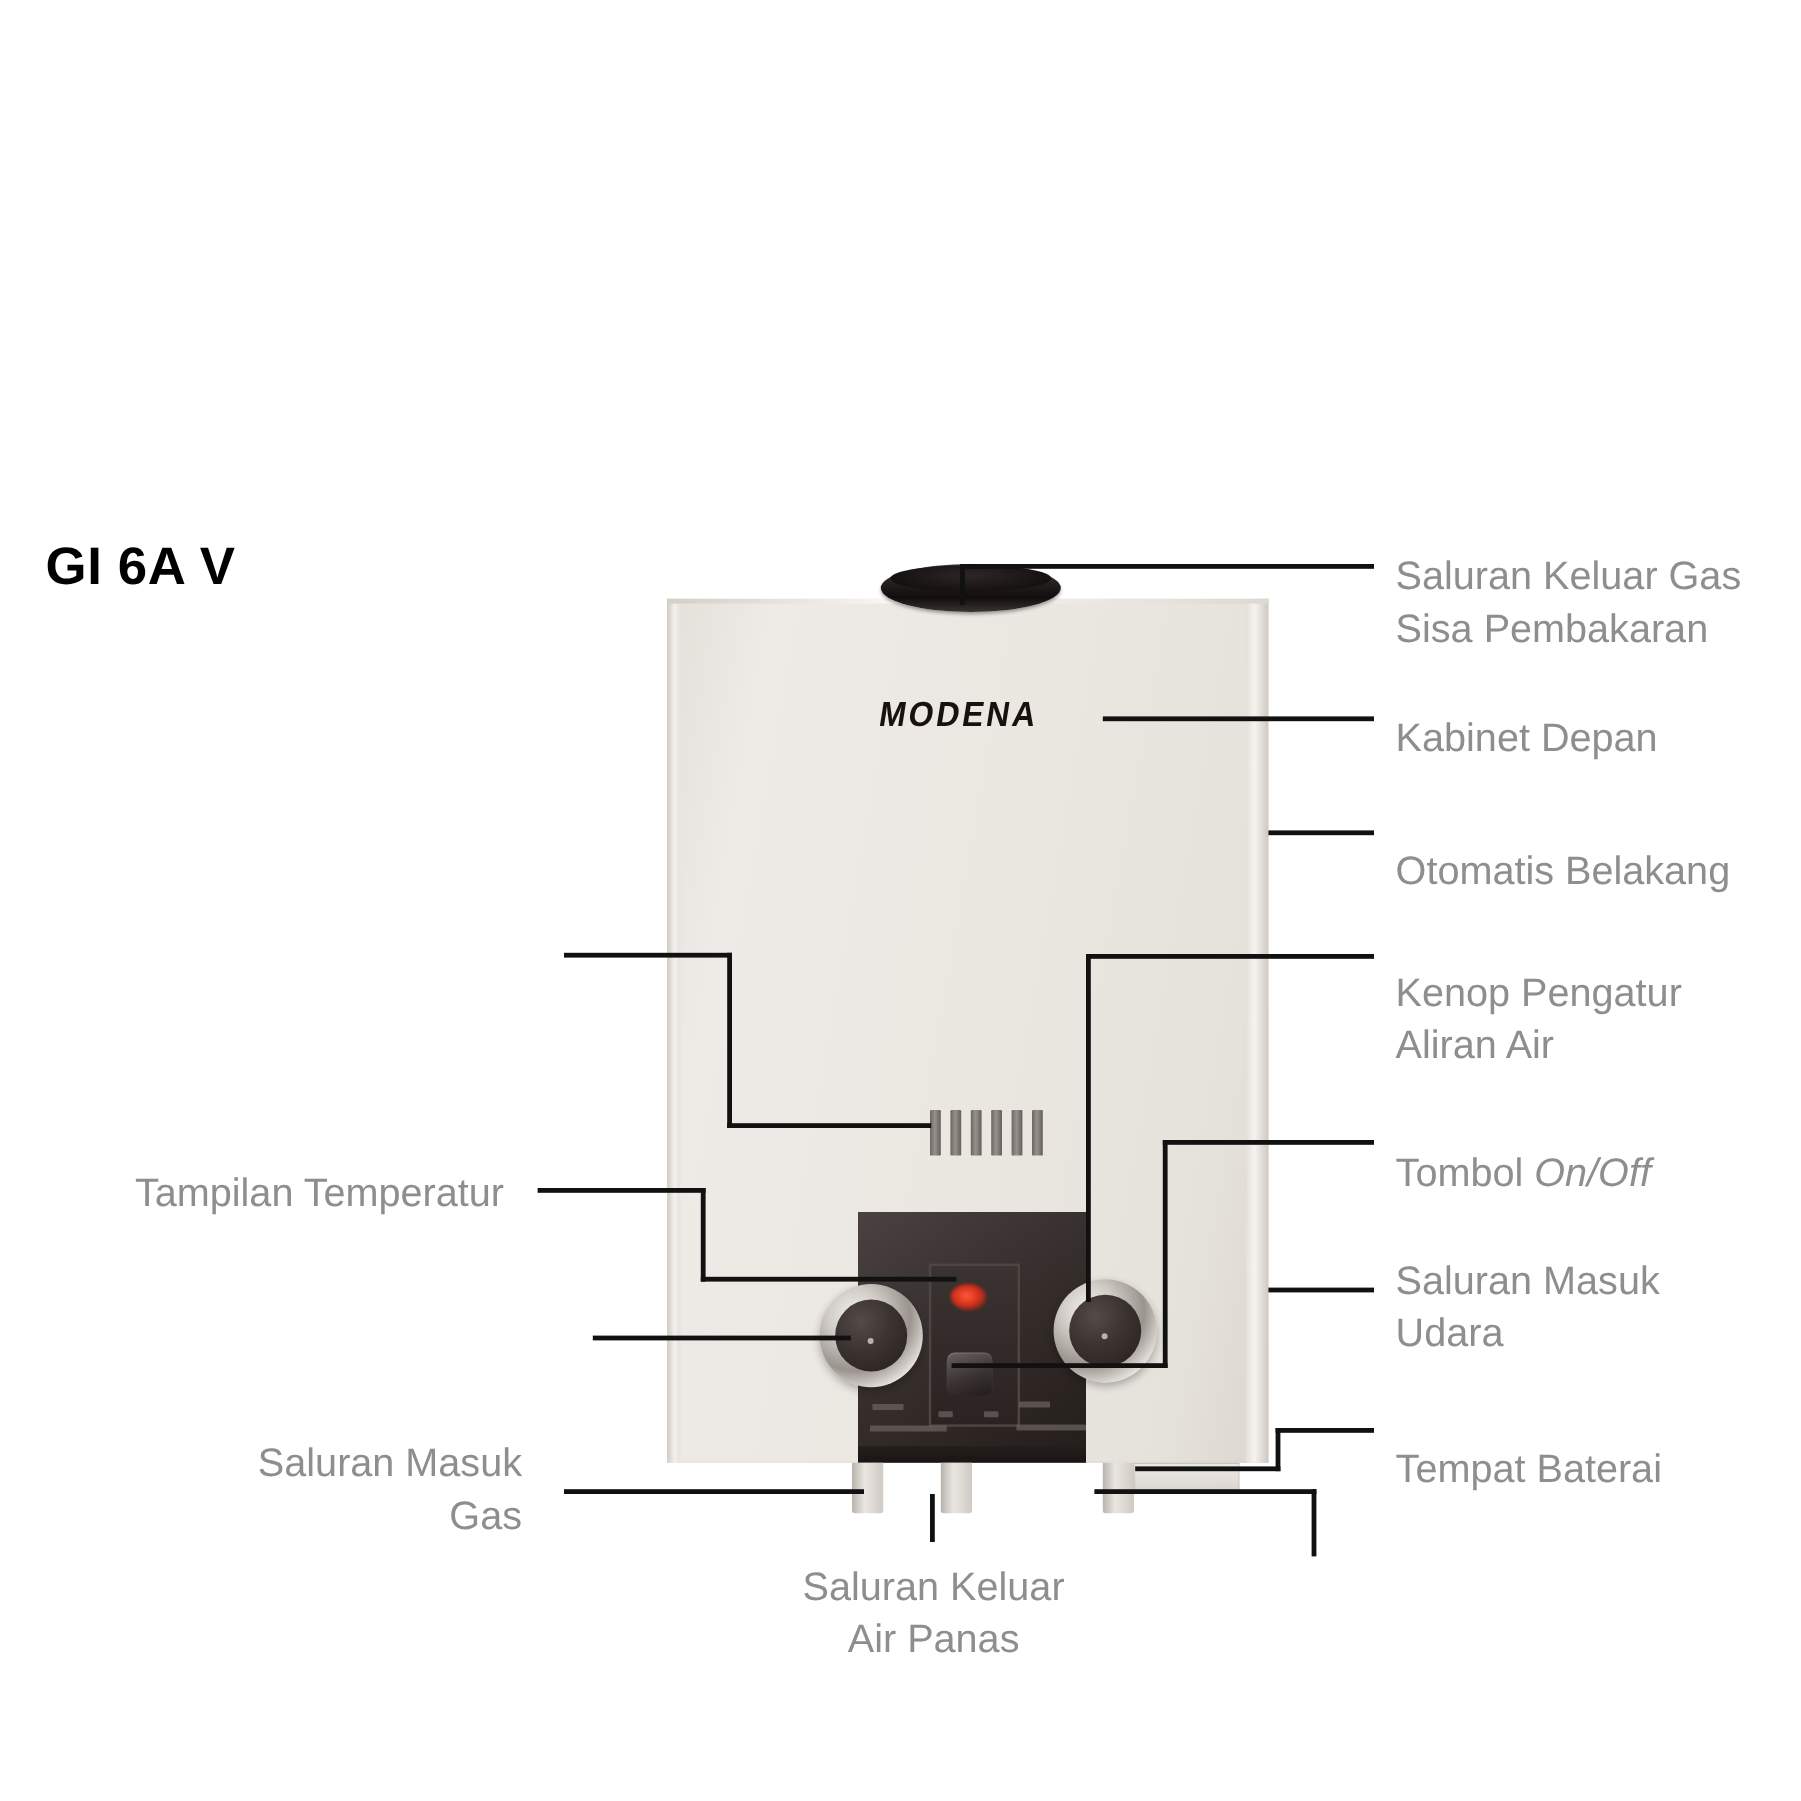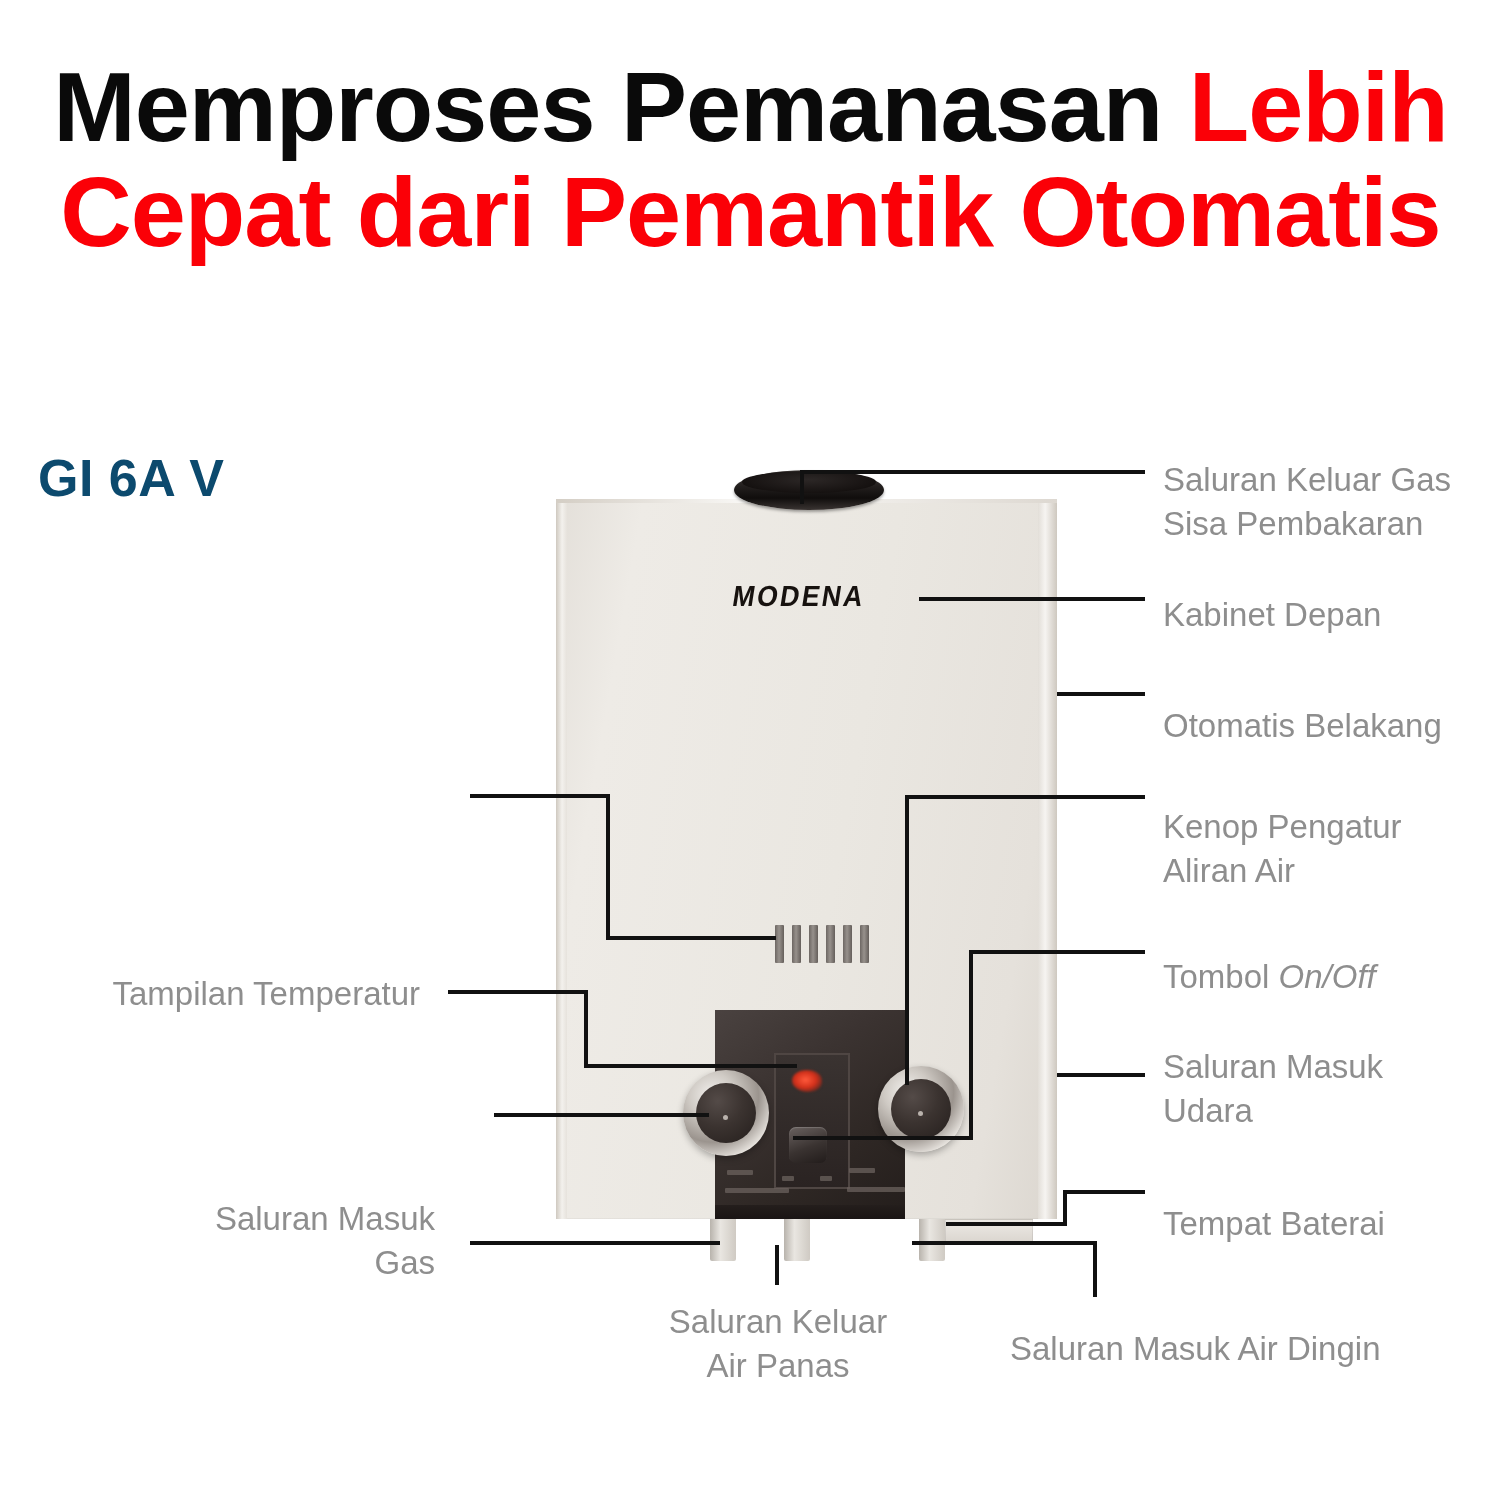--- a/index.html
+++ b/index.html
@@ -35,23 +35,23 @@
   }
   .headline .line2 { display: block; }
   .hl-red { color: #fb0007; }
   .hl-black { color: #0a0a0a; }
 
   
   .model-name {
     position: absolute;
     left: 38px;
     top: 448px;
-    font-size: 52px;
+    font-size: 44px;
     font-weight: 700;
-    color: #0c4a6e;
+    color: #000000;
     letter-spacing: 0.5px;
   }
 
   
   .label {
     position: absolute;
     font-size: 33px;
     line-height: 1.33;
     color: #8e8e8e;
     white-space: pre-line;
@@ -262,24 +262,20 @@
     width: 190px;
     height: 14px;
     background: linear-gradient(180deg,#241e1c,#1a1514);
   }
 </style>
 </head>
 <body>
 
 <div id="page">
 
-  <div class="headline">
-    <span class="hl-black">Memproses Pemanasan </span><span class="hl-red">Lebih</span>
-    <span class="line2 hl-red">Cepat dari Pemantik Otomatis</span>
-  </div>
 
   <div class="model-name">GI 6A V</div>
 
   <div id="product">
     <div class="cabinet"></div>
     <div class="cab-edge-l"></div>
     <div class="cab-edge-r"></div>
     <div class="cab-top-hl"></div>
 
     <div class="flue"></div>
@@ -377,15 +373,14 @@
 
   <div class="label left-side" style="left:30px; top:972px; width:390px;">Tampilan Temperatur</div>
 
 
   <div class="label left-side" style="left:60px; top:1197px; width:375px;">Saluran Masuk
 Gas</div>
 
   <div class="label center" style="left:628px; top:1300px; width:300px;">Saluran Keluar
 Air Panas</div>
 
-  <div class="label center" style="left:1010px; top:1327px; width:460px; text-align:left;">Saluran Masuk Air Dingin</div>
 
 </div>
 
 </body></html>

